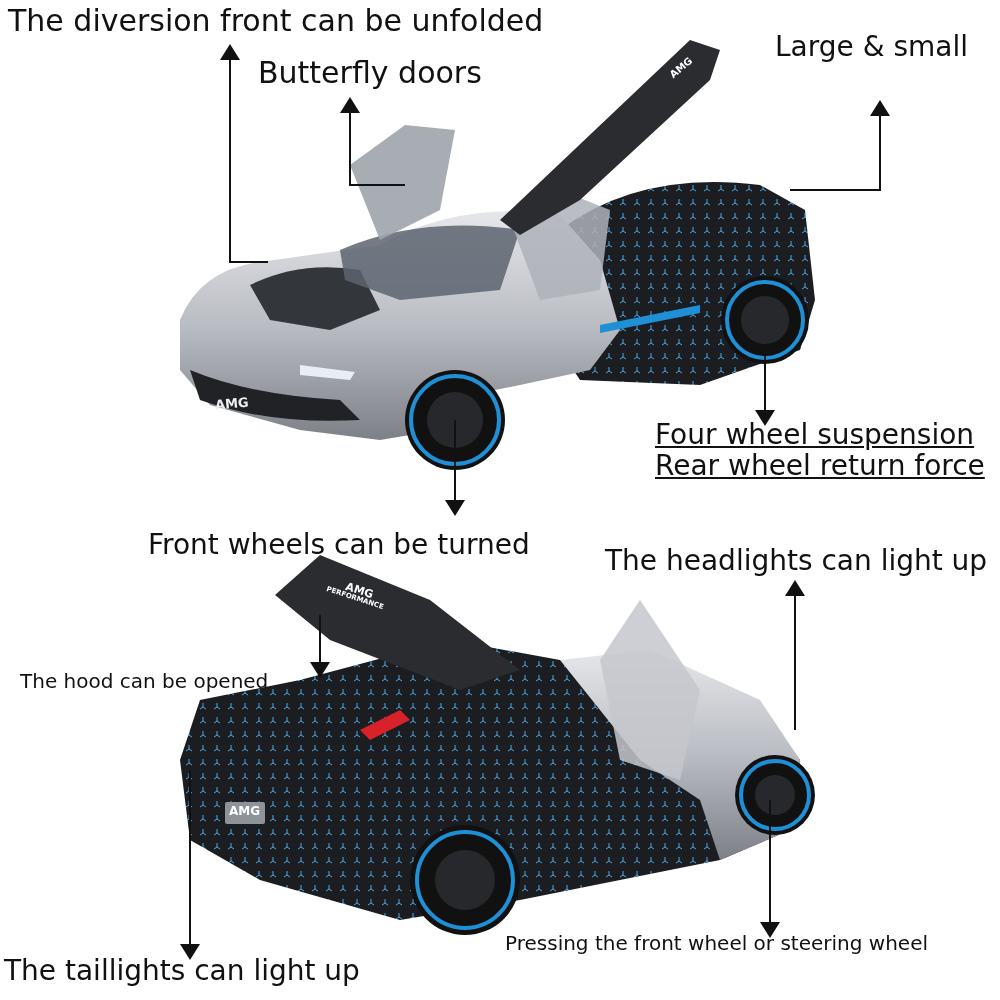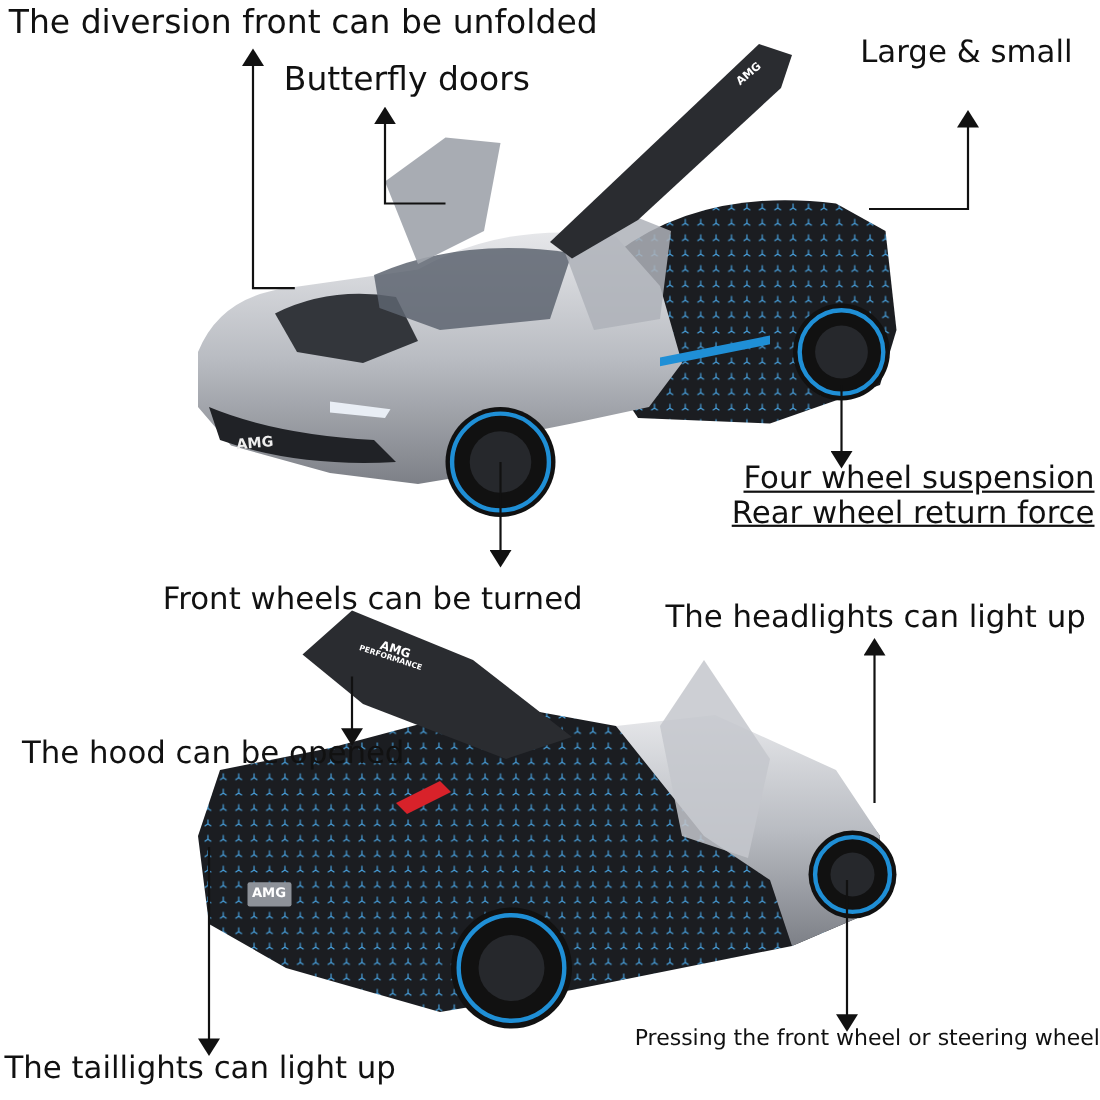--- a/index.html
+++ b/index.html
@@ -1,19 +1,19 @@
 <!DOCTYPE html>
 <html><head>
   <meta charset="utf-8">
   <style>
     html, body { margin:0; padding:0; background:#ffffff; }
     body { width:1000px; height:1000px; position:relative; overflow:hidden;
            font-family:"DejaVu Sans", sans-serif; color:#111; }
     .label { position:absolute; white-space:nowrap; color:#111; line-height:1.1; }
-    .center { text-align:right; }
+    .center { text-align:left; }
     .arrow { position:absolute; }
     .car { position:absolute; }
   </style>
 </head>
 <body>
 
 <svg class="car" width="1000" height="1000" viewBox="0 0 1000 1000" style="left:0;top:0;">
   <defs>
     <linearGradient id="silver" x1="0" y1="0" x2="0" y2="1">
       <stop offset="0" stop-color="#e6e7ea"></stop>
@@ -120,17 +120,17 @@
 <div class="label" style="left:258px;top:56px;font-size:30px;">Butterfly doors</div>
 <div class="label center" style="left:775px;top:32px;width:200px;font-size:28px;">
   <div>Large &amp; small</div>
 </div>
 <div class="label center" style="left:655px;top:420px;width:340px;font-size:28px;text-decoration:underline;">
   <div>Four wheel suspension</div>
   <div>Rear wheel return force</div>
 </div>
 <div class="label" style="left:148px;top:530px;font-size:28px;">Front wheels can be turned</div>
 <div class="label" style="left:605px;top:546px;font-size:28px;">The headlights can light up</div>
-<div class="label" style="left:20px;top:670px;font-size:28px;">The hood can be opened</div>
+<div class="label" style="left:20px;top:670px;font-size:20px;">The hood can be opened</div>
 <div class="label" style="left:4px;top:956px;font-size:28px;">The taillights can light up</div>
 <div class="label center" style="left:505px;top:932px;width:495px;font-size:20px;">
   <div>Pressing the front wheel or steering wheel</div>
 </div>
 
 </body></html>

